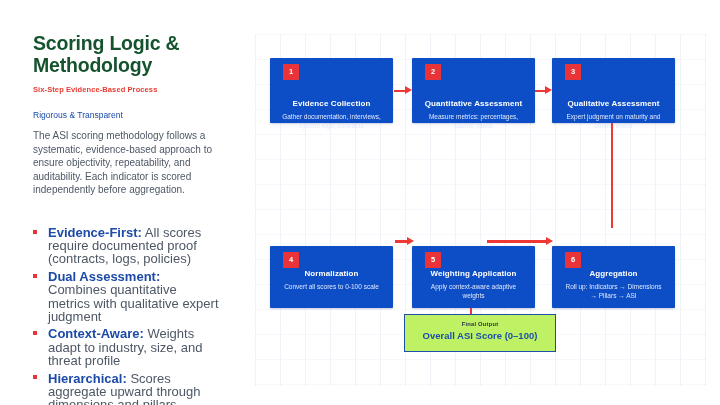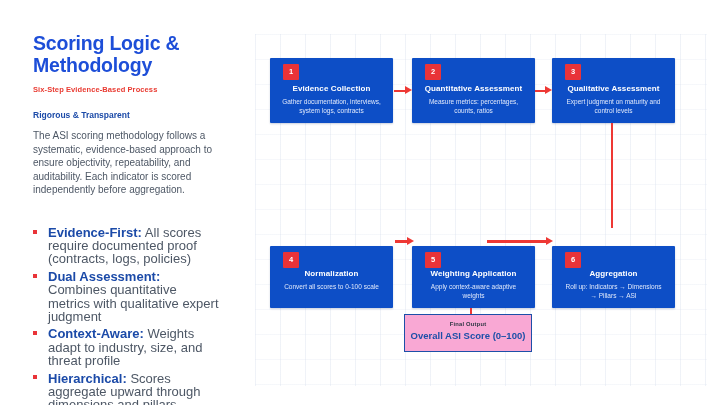--- a/index.html
+++ b/index.html
@@ -13,29 +13,29 @@
     background-image:
       repeating-linear-gradient(to right, rgba(214,222,236,0.38) 0 1px, transparent 1px 25px),
       repeating-linear-gradient(to bottom, rgba(222,228,240,0.28) 0 1px, transparent 1px 25px);
     pointer-events:none;
   }
 
   
   .title {
     position:absolute; left:33px; top:33px; width:200px;
     font-size:19.5px; line-height:21.5px; font-weight:bold;
-    color:#1d4ed8; letter-spacing:-0.2px;
+    color:#14532d; letter-spacing:-0.2px;
   }
   .subtitle {
     position:absolute; left:33px; top:85px;
     font-size:7.5px; font-weight:bold; color:#e93a31; letter-spacing:0.1px;
   }
   .heading {
     position:absolute; left:33px; top:110px;
-    font-size:8.5px; font-weight:bold; color:#1b4aa8;
+    font-size:8.5px; font-weight:normal; color:#1b4aa8;
   }
   .para {
     position:absolute; left:33px; top:129px; width:184px;
     font-size:10px; line-height:13.6px; color:#4d5765;
   }
   .bullets { position:absolute; left:33px; top:226px; width:188px; }
   .bullet {
     position:relative; padding-left:15px; margin-bottom:4.5px;
     font-size:13px; line-height:13.2px; color:#4d5765;
   }
@@ -53,21 +53,21 @@
   .s2 { left:412px; top:58px;  height:65px; }
   .s3 { left:552px; top:58px;  height:65px; }
   .s4 { left:270px; top:246px; height:62px; }
   .s5 { left:412px; top:246px; height:62px; }
   .s6 { left:552px; top:246px; height:62px; }
   .badge {
     position:absolute; left:13px; top:6px; width:16px; height:16px;
     background:#e93338; color:#fff; font-size:7.5px; font-weight:bold;
     line-height:16px; text-align:center; border-radius:1px;
   }
-  .step-title { margin-top:26px; font-size:8px; font-weight:bold; letter-spacing:0.1px; }
+  .step-title { margin-top:41px; font-size:8px; font-weight:bold; letter-spacing:0.1px; }
   .row2 .step-title { margin-top:23px; }
   .step-desc {
     margin-top:4px; padding:0 10px;
     font-size:6.5px; line-height:9px; color:#dfe8fb;
   }
 
   
   .harrow { position:absolute; height:2.4px; background:#ee3834; }
   .harrow::after {
     content:""; position:absolute; right:-7px; top:-3.4px; width:0; height:0;
@@ -76,22 +76,22 @@
   }
   .a12 { left:394px; top:89.5px;  width:11px; }
   .a23 { left:535px; top:89.5px;  width:10px; }
   .a45 { left:395px; top:240.3px; width:12px; }
   .a56 { left:487px; top:240.3px; width:59px; }
   .vline     { position:absolute; left:611px; top:123px; width:2.4px; height:105px; background:#ee3834; }
   .connector { position:absolute; left:470px; top:308px; width:2.4px; height:7px;  background:#ee3834; }
 
   
   .final-box {
-    position:absolute; left:404px; top:314px; width:128px; height:38px;
-    background:#f9a8d4; border:1.4px solid #1d4fa8; box-sizing:border-box;
+    position:absolute; left:404px; top:314px; width:152px; height:38px;
+    background:#bef264; border:1.4px solid #1d4fa8; box-sizing:border-box;
     text-align:center;
   }
   .final-label { margin-top:6px; font-size:5.8px; font-weight:bold; color:#2c3642; letter-spacing:0.2px; }
   .final-value { margin-top:3px; font-size:9.5px; font-weight:bold; color:#1d4fa8; }
 </style>
 </head>
 <body>
 
 <div class="stage">
 

